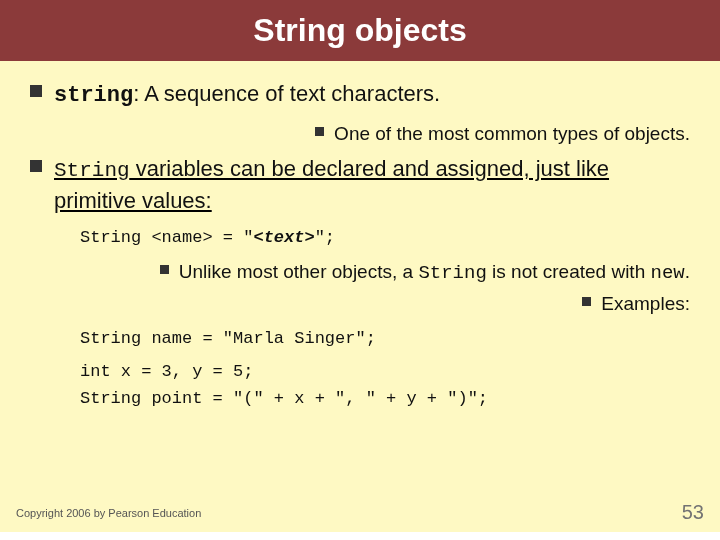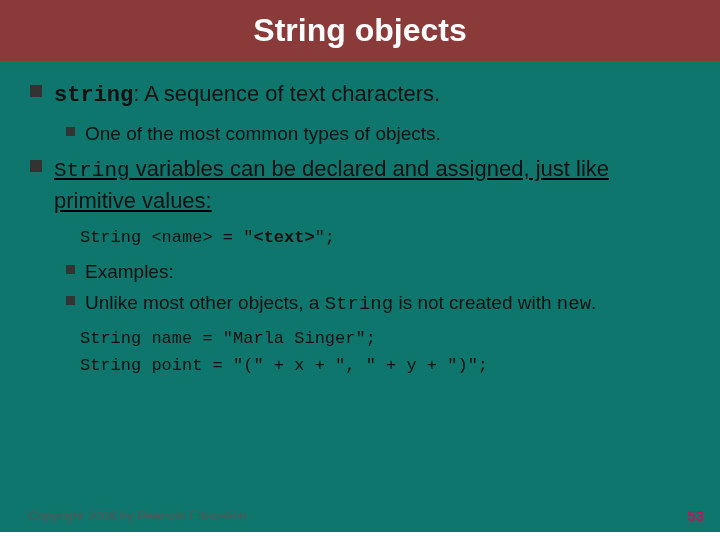--- a/index.html
+++ b/index.html
@@ -26,21 +26,21 @@
       text-align: center;
       font-size: 32px;
       font-weight: bold;
       padding: 12px 0;
       width: 100%;
     }
 
     .content {
       flex: 1;
       padding: 18px 30px 10px 30px;
-      background: #0f766e;
+      background: #fef9c3;
     }
 
     .bullet-item {
       display: flex;
       align-items: flex-start;
       margin-bottom: 8px;
     }
 
     .bullet-square {
       width: 12px;
@@ -64,20 +64,21 @@
     .sub-bullets {
       margin-left: 36px;
       margin-top: 4px;
       margin-bottom: 6px;
     }
 
     .sub-bullet-item {
       display: flex;
       align-items: flex-start;
       margin-bottom: 3px;
+      justify-content: flex-end;
     }
 
     .sub-bullet-square {
       width: 9px;
       height: 9px;
       background: #333;
       margin-top: 7px;
       margin-right: 10px;
       flex-shrink: 0;
     }
@@ -98,45 +99,45 @@
       font-size: 17px;
       line-height: 1.6;
       color: #111;
     }
 
     .code-block .kw {
       color: #111;
     }
 
     .code-block .italic-part {
+      font-style: italic;
       font-weight: bold;
       text-align: right;
     }
 
     .footer {
       position: absolute;
       bottom: 8px;
       left: 0;
       right: 0;
       display: flex;
       justify-content: space-between;
       align-items: center;
       padding: 0 16px;
     }
 
     .footer-text {
-      font-size: 13px;
+      font-size: 11px;
       color: #555;
-      margin-left: 12px;
     }
 
     .page-number {
-      font-size: 15px;
-      color: #be185d;
-      font-weight: bold;
+      font-size: 20px;
+      color: #737373;
+      font-weight: normal;
     }
 
     .section2 {
       margin-top: 6px;
       text-decoration: underline;
     }
 
     .inline-code {
       font-family: 'Courier New', Courier, monospace;
       font-size: 21px;
@@ -178,35 +179,38 @@
       </div>
     </div>
 
     <div class="code-block string-decl-indent">
       <div>
         <span class="kw">String</span><span> &lt;name&gt; = "</span><span class="italic-part">&lt;text&gt;</span><span>";</span>
       </div>
     </div>
 
     <div class="sub-bullets">
-      <div class="sub-bullet-item">
-        <div class="sub-bullet-square"></div>
-        <div class="sub-bullet-text">Examples:</div>
-      </div>
       <div class="sub-bullet-item">
         <div class="sub-bullet-square"></div>
         <div class="sub-bullet-text">
           <span>Unlike most other objects, a </span><code>String</code><span> is not created with </span><code>new</code><span>.</span>
         </div>
       </div>
+      <div class="sub-bullet-item">
+        <div class="sub-bullet-square"></div>
+        <div class="sub-bullet-text">Examples:</div>
+      </div>
     </div>
 
     <div class="code-block string-decl-indent">
       <div>
         <span>String name = "Marla Singer";</span>
+      </div>
+      <div style="margin-top:6px;">
+        <span>int x = 3, y = 5;</span>
       </div>
       <div>
         <span>String point = "(" + x + ", " + y + ")";</span>
       </div>
     </div>
 
   </div>
 
   <div class="footer">
     <span class="footer-text">Copyright 2006 by Pearson Education</span>

